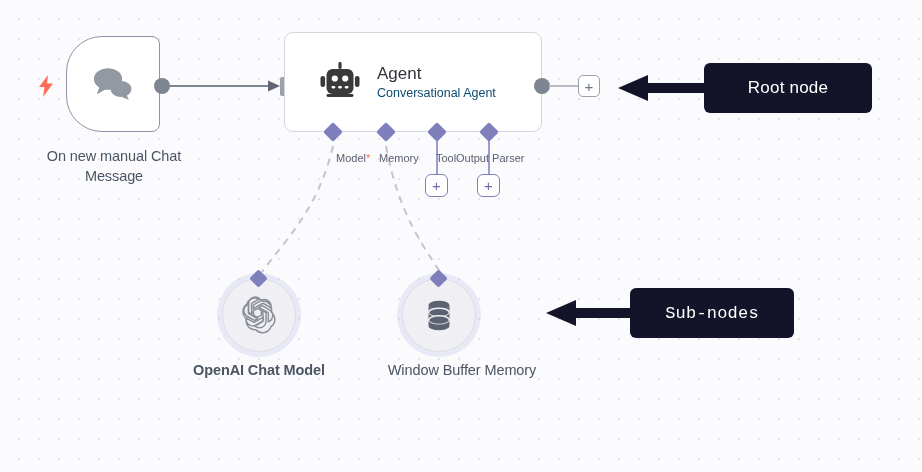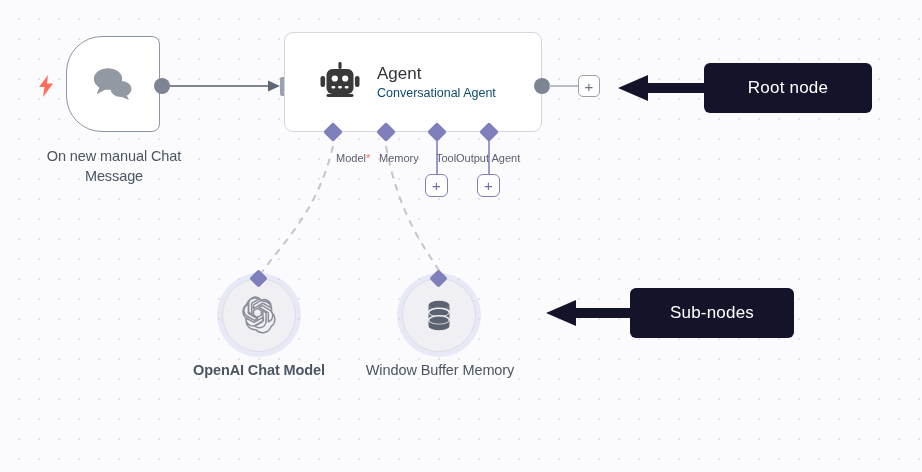--- a/index.html
+++ b/index.html
@@ -244,20 +244,21 @@
     left: 704px;
     top: 63px;
     width: 168px;
     height: 50px;
   }
   #callout-sub {
     left: 630px;
     top: 288px;
     width: 164px;
     height: 50px;
+    font-family: Liberation Mono, monospace;
   }
   .callout-arrow {
     position: absolute;
   }
   #arrow-root { left: 618px; top: 74px; width: 92px; height: 28px; }
   #arrow-sub  { left: 546px; top: 299px; width: 92px; height: 28px; }
 
   svg { display: block; overflow: visible; }
 </style>
 </head>
@@ -325,21 +326,21 @@
   <div class="sub-port" style="left:379px; top:125px;"></div>
   <div class="port-label" style="left:363px; top:152px;margin-left:16px;">Memory</div>
 
   <div class="port-stem" style="left:436px; top:132px; height:44px;"></div>
   <div class="sub-port" style="left:430px; top:125px;"></div>
   <div class="port-label" style="left:436px; top:152px;">Tool</div>
   <div class="plus-btn sub-plus" style="left:425px; top:174px;">+</div>
 
   <div class="port-stem" style="left:488px; top:132px; height:44px;"></div>
   <div class="sub-port" style="left:482px; top:125px;"></div>
-  <div class="port-label" style="left:456px; top:152px;">Output Agent</div>
+  <div class="port-label" style="left:456px; top:152px;">Output Parser</div>
   <div class="plus-btn sub-plus" style="left:477px; top:174px;">+</div>
 
   <div class="sub-node" style="left:222px; top:278px;">
     <div class="sub-node-diamond"></div>
     <svg class="sub-node-icon" viewBox="0 0 40 40">
       <path d="M 34.1 16.4 A 10 10 0 0 0 23.4 3.6 A 10.2 10.2 0 0 0 6.1 7.3 A 10 10 0 0 0 5.9 23.6 A 10 10 0 0 0 16.6 36.4 A 10.2 10.2 0 0 0 33.9 32.7 A 10 10 0 0 0 34.1 16.4 Z M 20.3 34.2 A 7.6 7.6 0 0 1 15.4 32.4 L 15.7 32.3 L 23.9 27.5 A 1.3 1.3 0 0 0 24.6 26.4 L 24.6 14.8 L 28.1 16.8 A 0.1 0.1 0 0 1 28.2 16.9 L 28.2 26.6 A 7.6 7.6 0 0 1 20.3 34.2 Z M 6.1 28 A 7.6 7.6 0 0 1 5.2 22.8 L 5.5 23 L 13.7 27.7 A 1.3 1.3 0 0 0 15.1 27.7 L 25.1 21.9 L 25.1 26 A 0.1 0.1 0 0 1 25 26.1 L 16.7 30.9 A 7.6 7.6 0 0 1 6.1 28 Z M 3.9 10.6 A 7.6 7.6 0 0 1 7.9 7.3 L 7.9 16.9 A 1.3 1.3 0 0 0 8.5 18 L 18.5 23.8 L 15 25.8 A 0.1 0.1 0 0 1 14.9 25.8 L 6.6 21 A 7.6 7.6 0 0 1 3.9 10.6 Z M 30.1 16.6 L 20.1 10.8 L 23.6 8.8 A 0.1 0.1 0 0 1 23.7 8.8 L 32 13.6 A 7.6 7.6 0 0 1 30.8 27.3 L 30.8 17.7 A 1.3 1.3 0 0 0 30.1 16.6 Z M 33.6 11.3 L 33.3 11.1 L 25.2 6.4 A 1.3 1.3 0 0 0 23.8 6.4 L 13.8 12.2 L 13.8 8.1 A 0.1 0.1 0 0 1 13.9 8 L 22.2 3.2 A 7.6 7.6 0 0 1 33.6 11.3 Z M 11.9 18.6 L 8.4 16.6 A 0.1 0.1 0 0 1 8.3 16.5 L 8.3 6.8 A 7.6 7.6 0 0 1 20.8 0.9 L 20.5 1.1 L 12.3 5.8 A 1.3 1.3 0 0 0 11.6 6.9 Z M 13.8 14.5 L 18.3 11.9 L 22.8 14.5 L 22.8 19.7 L 18.3 22.3 L 13.8 19.7 Z" fill="none" stroke="#8a8f99" stroke-width="1.7" stroke-linejoin="round" transform="translate(1.5,2) scale(0.92)"></path>
     </svg>
   </div>
   <div class="node-label" style="left:183px; top:360px; width:152px;font-weight:bold;">OpenAI Chat Model</div>
 
@@ -347,21 +348,21 @@
     <div class="sub-node-diamond"></div>
     <svg class="sub-node-icon" viewBox="0 0 40 40">
       <ellipse cx="20" cy="9.5" rx="11" ry="4.6" fill="#5b6270"></ellipse>
       <path d="M 9 9.5 L 9 17.5 A 11 4.6 0 0 0 31 17.5 L 31 9.5 A 11 4.6 0 0 1 9 9.5 Z" fill="#5b6270"></path>
       <ellipse cx="20" cy="17.5" rx="11" ry="4.6" fill="#5b6270" stroke="#f0f0f4" stroke-width="1.6"></ellipse>
       <path d="M 9 17.5 L 9 25.5 A 11 4.6 0 0 0 31 25.5 L 31 17.5 A 11 4.6 0 0 1 9 17.5 Z" fill="#5b6270"></path>
       <ellipse cx="20" cy="25.5" rx="11" ry="4.6" fill="#5b6270" stroke="#f0f0f4" stroke-width="1.6"></ellipse>
       <path d="M 9 25.5 L 9 31.5 A 11 4.6 0 0 0 31 31.5 L 31 25.5 A 11 4.6 0 0 1 9 25.5 Z" fill="#5b6270"></path>
     </svg>
   </div>
-  <div class="node-label" style="left:362px; top:360px; width:156px;">Window Buffer Memory</div>
+  <div class="node-label" style="left:384px; top:360px; width:156px;">Window Buffer Memory</div>
 
   <svg class="callout-arrow" id="arrow-root" viewBox="0 0 92 28">
     <path d="M 0 14 L 30 1 L 30 9 L 92 9 L 92 19 L 30 19 L 30 27 Z" fill="#131429"></path>
   </svg>
   <div class="callout" id="callout-root">
     <span>Root node</span>
   </div>
 
   <svg class="callout-arrow" id="arrow-sub" viewBox="0 0 92 28">
     <path d="M 0 14 L 30 1 L 30 9 L 92 9 L 92 19 L 30 19 L 30 27 Z" fill="#131429"></path>

